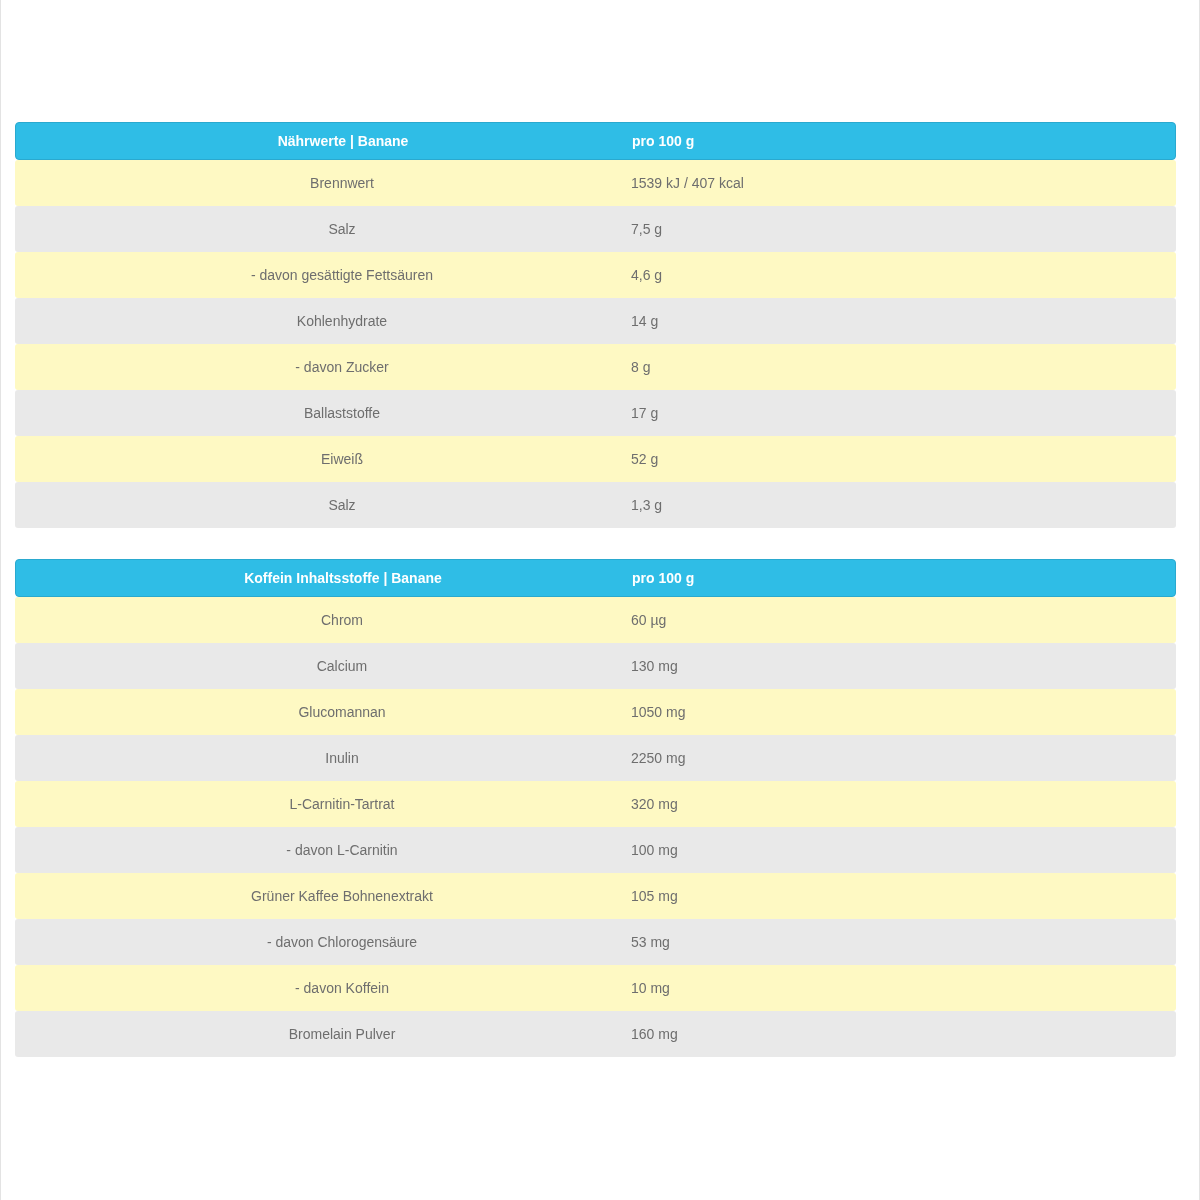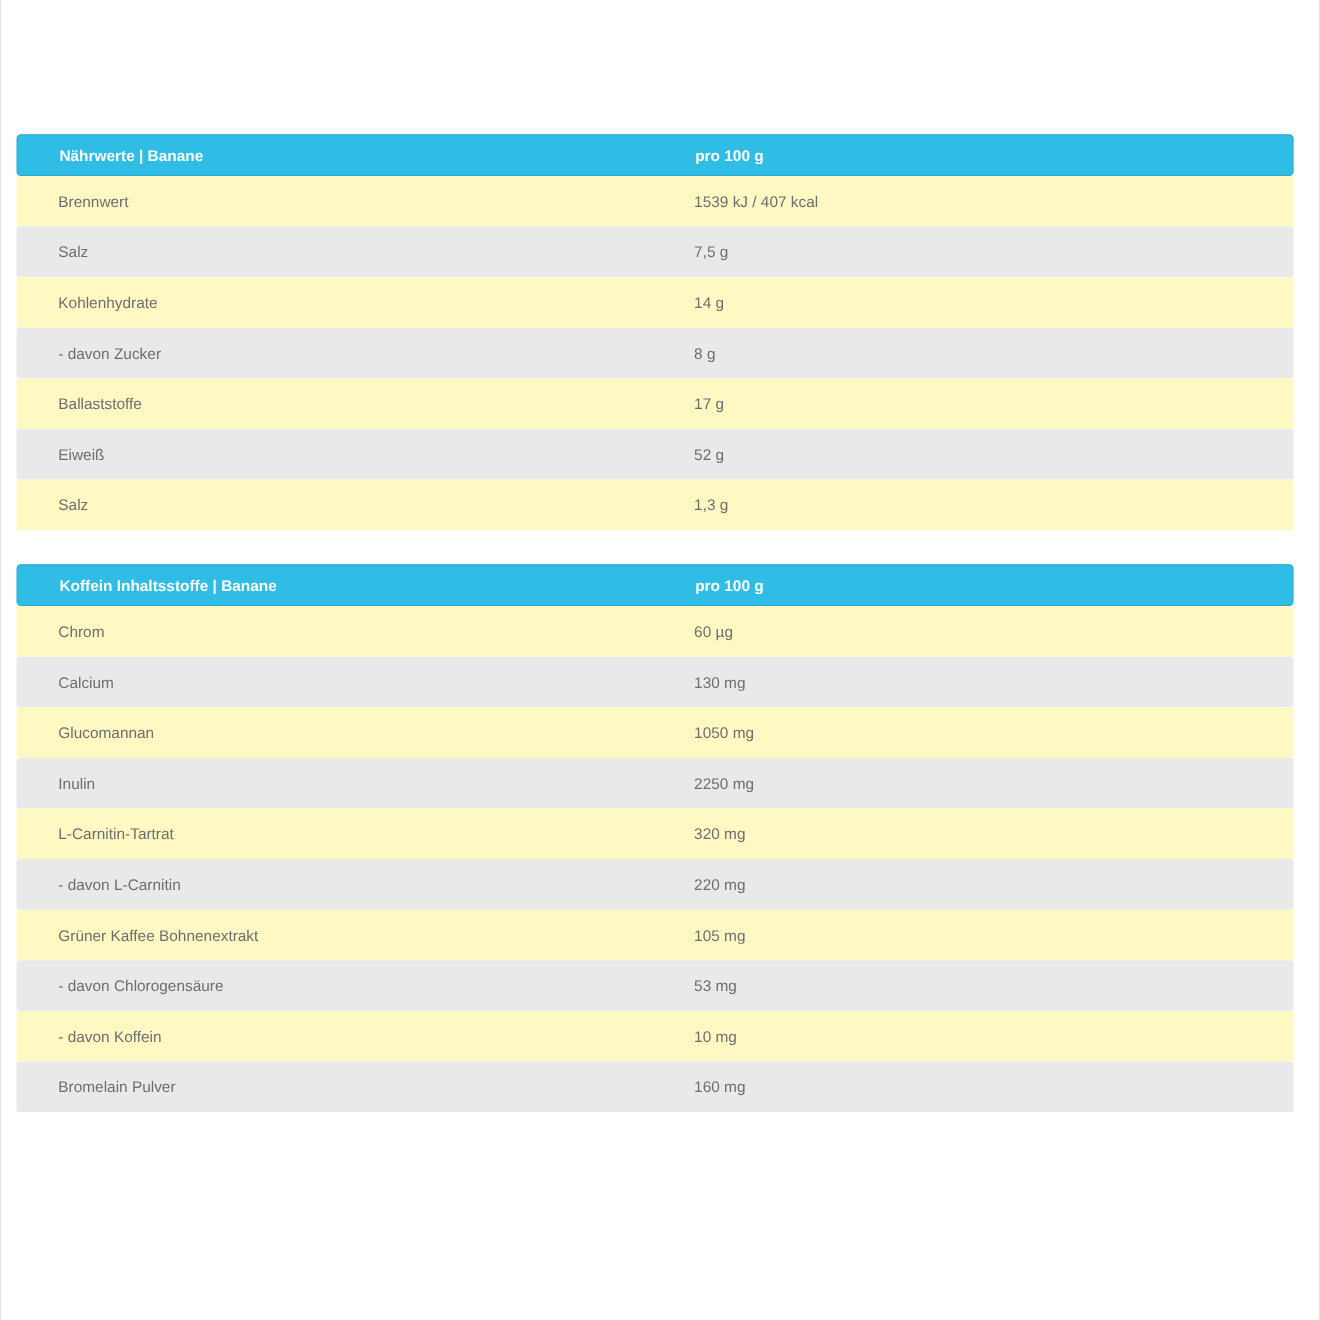--- a/index.html
+++ b/index.html
@@ -49,20 +49,21 @@
     background: var(--row-alt, #e9e9e9);
   }
   .cell {
     white-space: nowrap;
     overflow: hidden;
   }
   .cell.label {
     width: 578px;
     padding-left: 38px;
     flex: 0 0 auto;
+    text-align: center;
   }
   .cell.value {
     flex: 1 1 auto;
   }
 </style>
 </head>
 <body style="background: rgb(255, 255, 255);">
 
 <div class="canvas" style="--accent: #2fbde6; --accent-border: #2aa9cf; --row-alt: #e9e9e9; --text: #6e6e6e;">
   <div id="tables">
@@ -75,20 +76,24 @@
   <div class="row">
     <div class="cell label">Brennwert</div>
     <div class="cell value">1539 kJ / 407 kcal</div>
   </div>
 
   <div class="row">
     <div class="cell label">Salz</div>
     <div class="cell value">7,5 g</div>
   </div>
 
+  <div class="row">
+    <div class="cell label">- davon gesättigte Fettsäuren</div>
+    <div class="cell value">4,6 g</div>
+  </div>
 
   <div class="row">
     <div class="cell label">Kohlenhydrate</div>
     <div class="cell value">14 g</div>
   </div>
 
   <div class="row">
     <div class="cell label">- davon Zucker</div>
     <div class="cell value">8 g</div>
   </div>
@@ -136,21 +141,21 @@
     <div class="cell value">2250 mg</div>
   </div>
 
   <div class="row">
     <div class="cell label">L-Carnitin-Tartrat</div>
     <div class="cell value">320 mg</div>
   </div>
 
   <div class="row">
     <div class="cell label">- davon L-Carnitin</div>
-    <div class="cell value">220 mg</div>
+    <div class="cell value">100 mg</div>
   </div>
 
   <div class="row">
     <div class="cell label">Grüner Kaffee Bohnenextrakt</div>
     <div class="cell value">105 mg</div>
   </div>
 
   <div class="row">
     <div class="cell label">- davon Chlorogensäure</div>
     <div class="cell value">53 mg</div>

